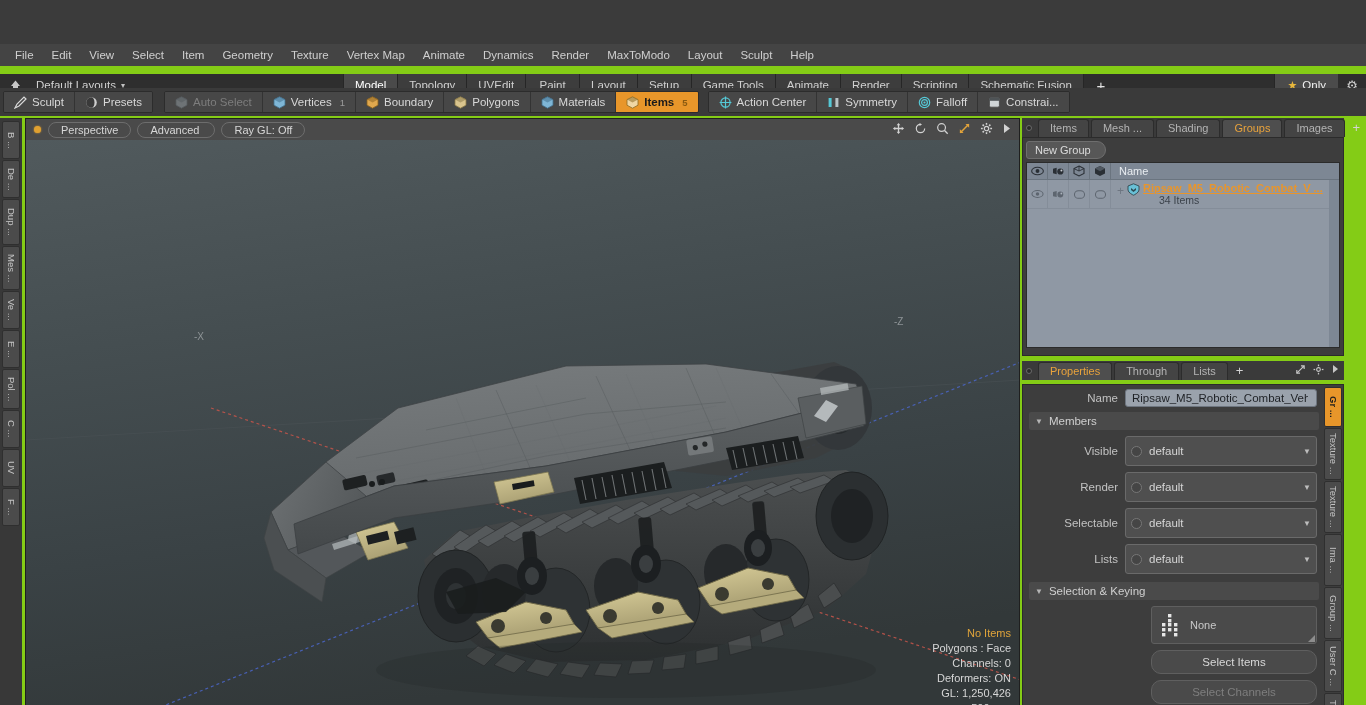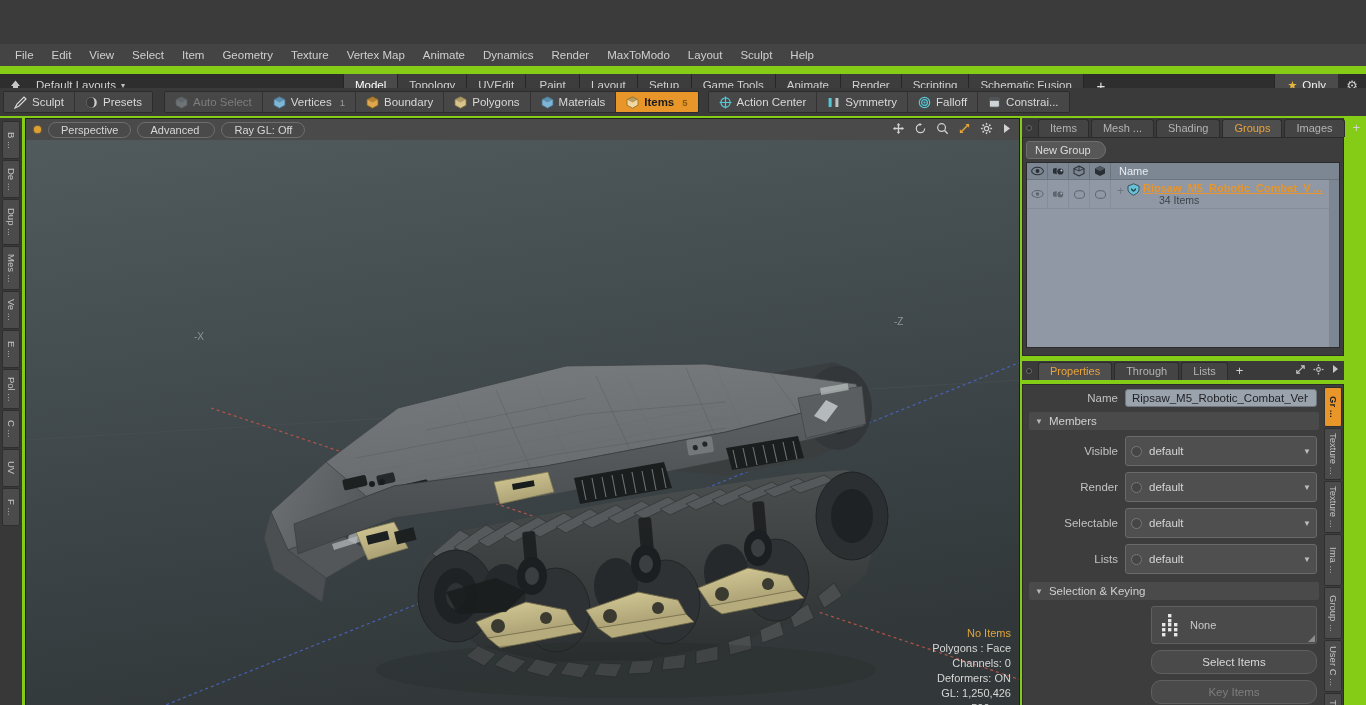--- a/index.html
+++ b/index.html
@@ -939,20 +939,21 @@
                 <rect x="14" y="20" width="3.4" height="3.4"></rect>
             </g>
           </svg>
         </span>
         <span>None</span>
         <span class="corner"></span>
       </div>
 
       <div id="selbtns">
           <div class="bigbtn">Select Items</div>
+          <div class="bigbtn dim">Select Channels</div>
           <div class="bigbtn dim">Key Items</div>
         </div>
 
       <div class="ff">&gt;&gt;</div>
 
       <div class="rightstrip" id="rightstrip">
           <div class="vtab hl" style="height: 40px;">Gr ...</div>
           <div class="vtab" style="height: 52px;">Texture ...</div>
           <div class="vtab" style="height: 52px;">Texture ...</div>
           <div class="vtab" style="height: 52px;">Ima ...</div>

